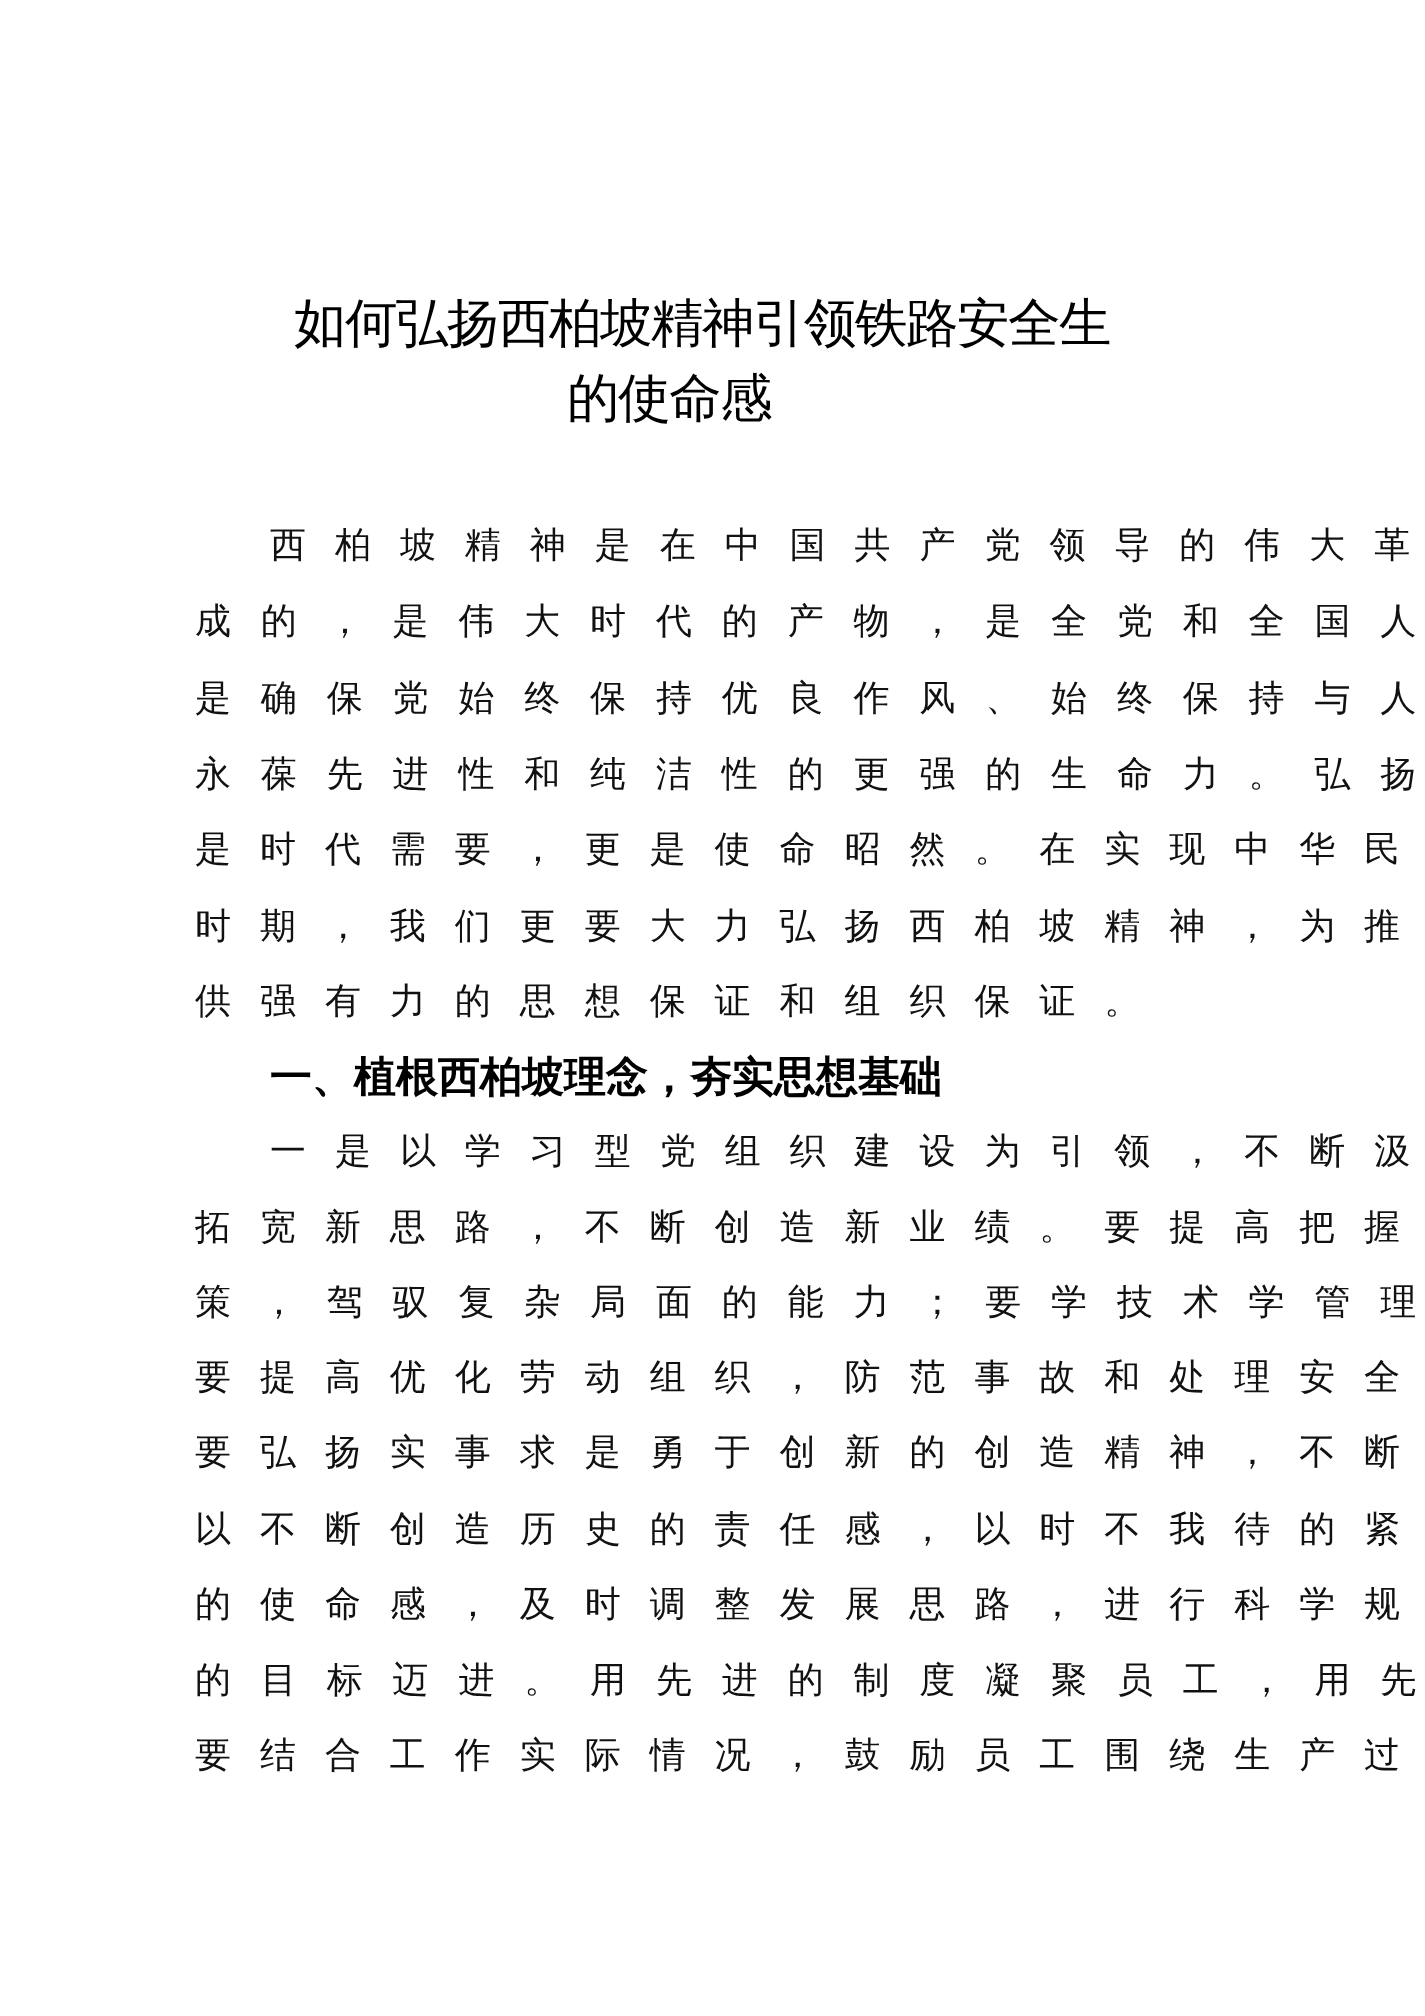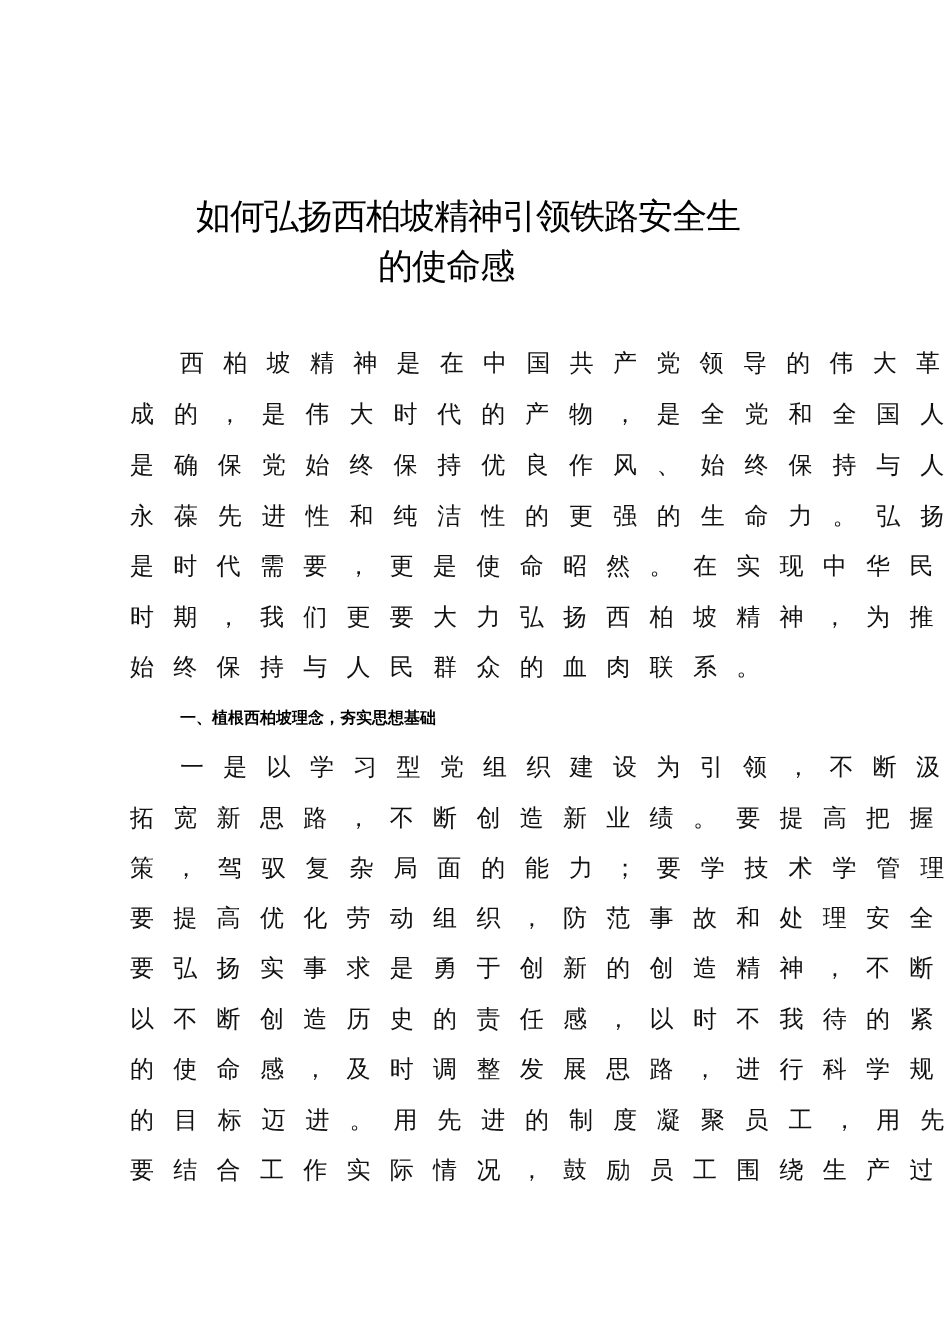--- a/index.html
+++ b/index.html
@@ -24,21 +24,21 @@
     color: #111;
     white-space: nowrap;
     line-height: 30px;
     letter-spacing: 21.9px;
   }
   .line.indent { left: 180px; }
   .heading {
     position: absolute;
     left: 180px;
     font-family: "DejaVu Sans", "Liberation Sans", sans-serif;
-    font-size: 16px;
+    font-size: 28px;
     font-weight: bold;
     color: #000;
     white-space: nowrap;
     line-height: 30px;
     letter-spacing: 0px;
   }
 </style>
 </head>
 <body>
 
@@ -47,21 +47,21 @@
   <div class="title-line" style="left:196px; top:196px;">如何弘扬西柏坡精神引领铁路安全生</div>
   <div class="title-line" style="left:378px; top:246px;">的使命感</div>
 
   <div>
     <div class="line indent" style="top:348px; letter-spacing:19.3px;">西柏坡精神是在中国共产党领导的伟大革命实践中培育形</div>
     <div class="line" style="top:399px; letter-spacing:19.9px;">成的，是伟大时代的产物，是全党和全国人民的宝贵精神财富，</div>
     <div class="line" style="top:450px; letter-spacing:19.9px;">是确保党始终保持优良作风、始终保持与人民群众的血肉联系、</div>
     <div class="line" style="top:501px; letter-spacing:19.9px;">永葆先进性和纯洁性的更强的生命力。弘扬与践行西柏坡精神，</div>
     <div class="line" style="top:551px; letter-spacing:19.3px;">是时代需要，更是使命昭然。在实现中华民族伟大复兴的关键</div>
     <div class="line" style="top:602px; letter-spacing:19.3px;">时期，我们更要大力弘扬西柏坡精神，为推进铁路安全生产提</div>
-    <div class="line" style="top:652px; letter-spacing:19.3px;">始终保持与人民群众的血肉联系。</div>
+    <div class="line" style="top:652px; letter-spacing:19.3px;">供强有力的思想保证和组织保证。</div>
   </div>
 
   <div class="heading" style="top:703px;">一、植根西柏坡理念，夯实思想基础</div>
 
   <div>
     <div class="line indent" style="top:752px; letter-spacing:19.3px;">一是以学习型党组织建设为引领，不断汲取新理念，不断</div>
     <div class="line" style="top:803px; letter-spacing:19.3px;">拓宽新思路，不断创造新业绩。要提高把握形势、做出科学决</div>
     <div class="line" style="top:853px; letter-spacing:19.9px;">策，驾驭复杂局面的能力；要学技术学管理、练技能钻业务，</div>
     <div class="line" style="top:903px; letter-spacing:19.3px;">要提高优化劳动组织，防范事故和处理安全隐患的能力。二是</div>
     <div class="line" style="top:953px; letter-spacing:19.3px;">要弘扬实事求是勇于创新的创造精神，不断提升创新能力。要</div>

